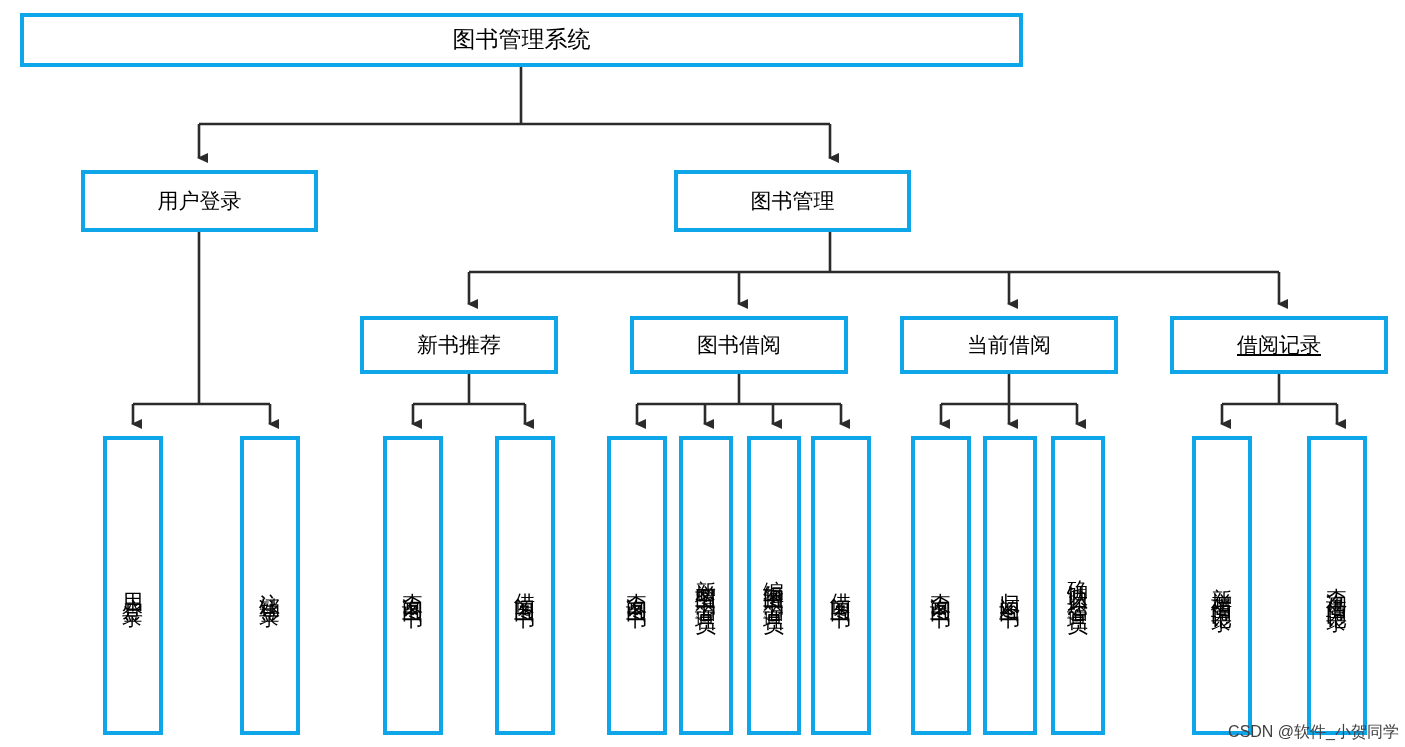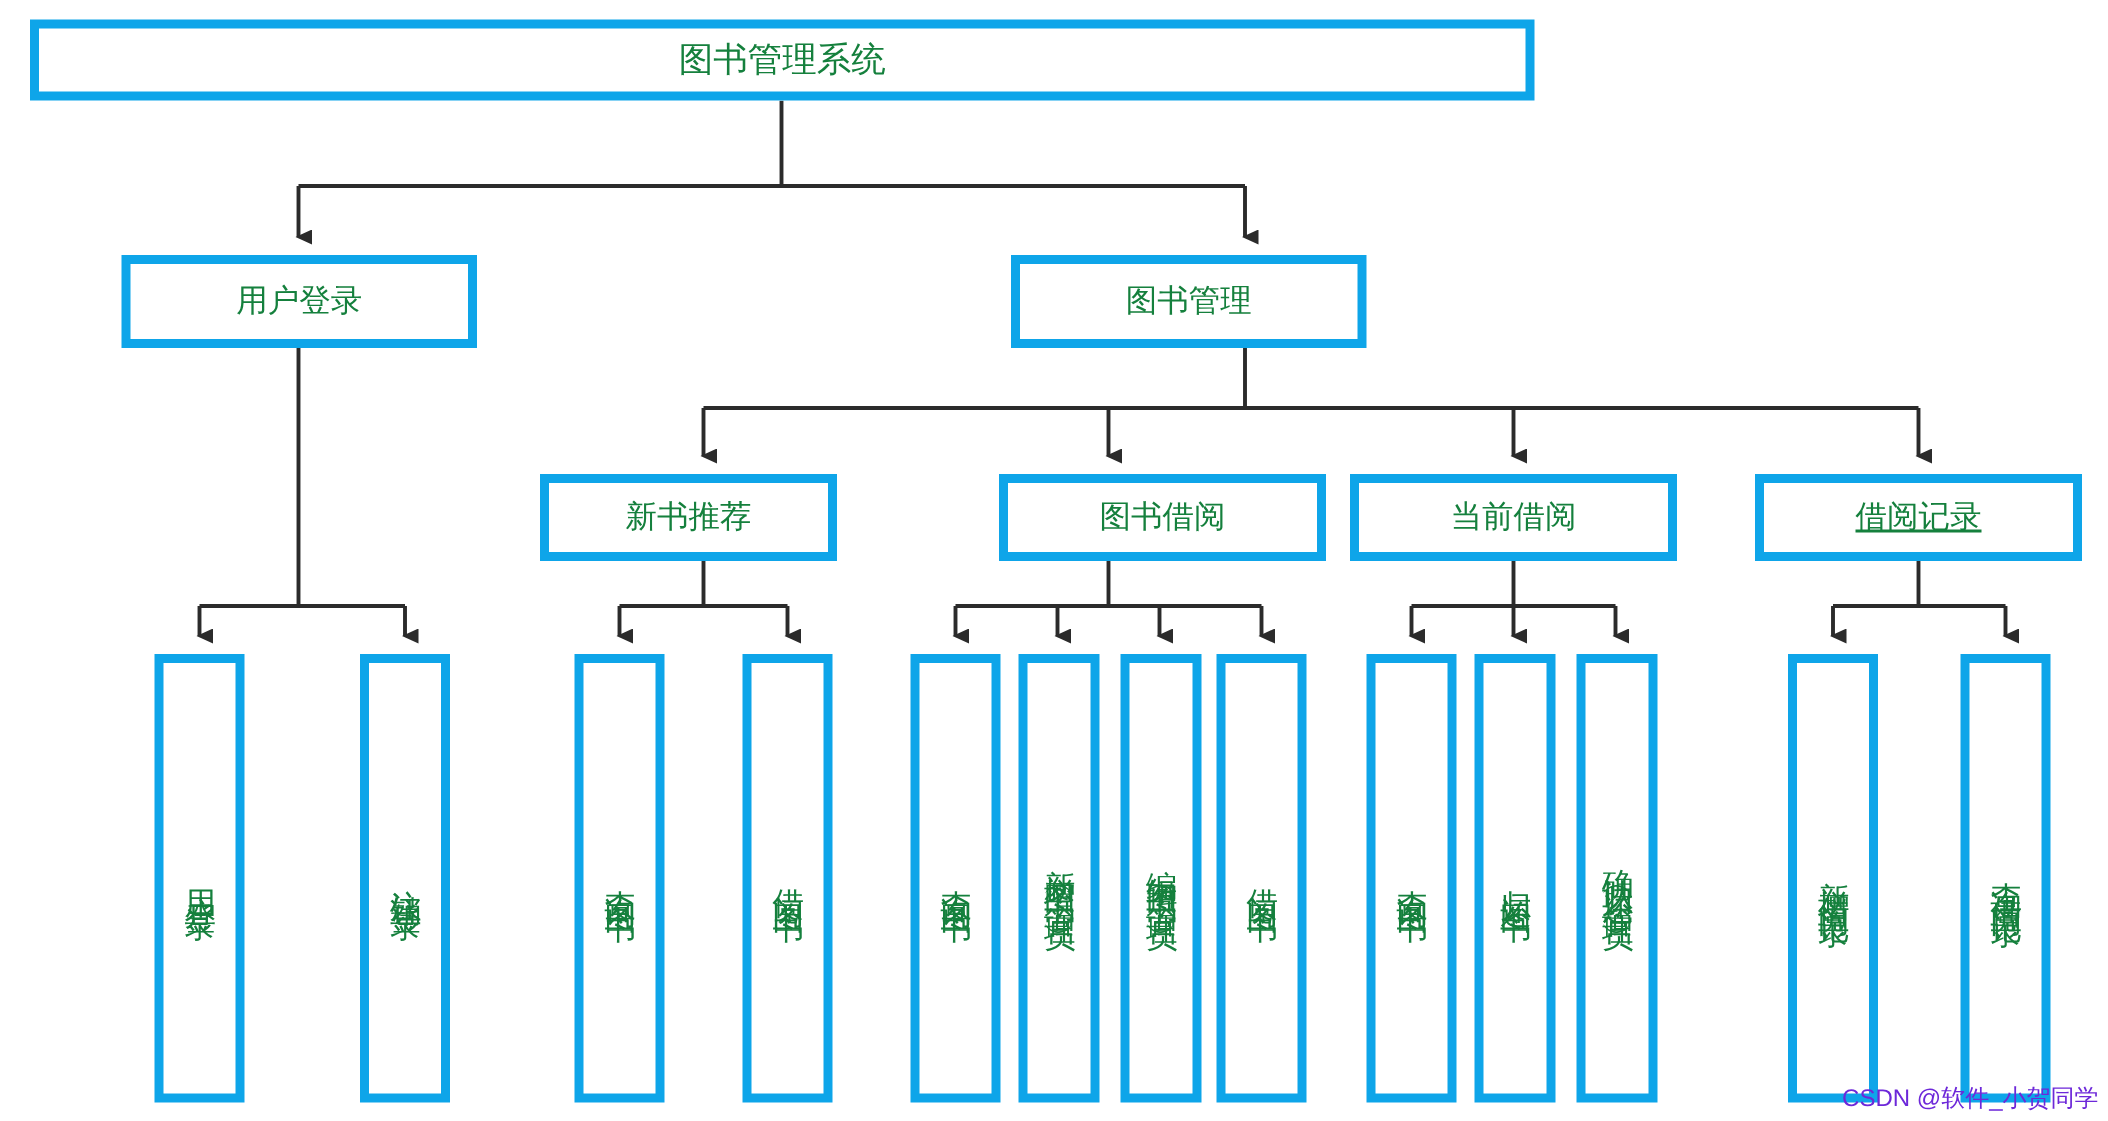--- a/index.html
+++ b/index.html
@@ -10,25 +10,25 @@
     overflow:hidden;
     position:relative;
   }
   #canvas{position:absolute;left:0;top:0;width:1405px;height:747px;}
   svg#edges{position:absolute;left:0;top:0;width:1405px;height:747px;pointer-events:none;}
 
   .node{
     position:absolute;
     box-sizing:border-box;
     background:#ffffff;
-    border:6px solid #0ea5e9;
+    border:4px solid #0ea5e9;
     display:flex;
     align-items:center;
     justify-content:center;
-    color:#15803d;
+    color:#000000;
     z-index:2;
   }
   .node .lbl{
     display:block;
     text-align:center;
     line-height:1.18;
     white-space:pre;
   }
   .node.h .lbl{font-size:21px;}
   .node.root .lbl{font-size:23px;}
@@ -46,21 +46,21 @@
     letter-spacing:5px;
     line-height:1;
     max-height:100%;
   }
 
   .watermark{
     position:absolute;
     right:6px;
     bottom:4px;
     font-size:16px;
-    color:#6d28d9;
+    color:#404040;
     z-index:5;
     white-space:nowrap;
   }
 </style>
 </head>
 <body>
 
 <div id="canvas">
 
   <svg id="edges" viewBox="0 0 1405 747">
@@ -120,21 +120,21 @@
   <div class="node h" style="left:81px;top:170px;width:237px;height:62px;">
     <span class="lbl">用户登录</span>
   </div>
   <div class="node h" style="left:674px;top:170px;width:237px;height:62px;">
     <span class="lbl">图书管理</span>
   </div>
 
   <div class="node h" style="left:360px;top:316px;width:198px;height:58px;">
     <span class="lbl">新书推荐</span>
   </div>
-  <div class="node h" style="left:630px;top:316px;width:218px;height:58px;margin-left:36px;">
+  <div class="node h" style="left:630px;top:316px;width:218px;height:58px;">
     <span class="lbl">图书借阅</span>
   </div>
   <div class="node h" style="left:900px;top:316px;width:218px;height:58px;">
     <span class="lbl">当前借阅</span>
   </div>
   <div class="node h" style="left:1170px;top:316px;width:218px;height:58px;text-decoration:underline;">
     <span class="lbl">借阅记录</span>
   </div>
 
   <div class="node v" style="left:103px;top:436px;width:60px;height:299px;">

